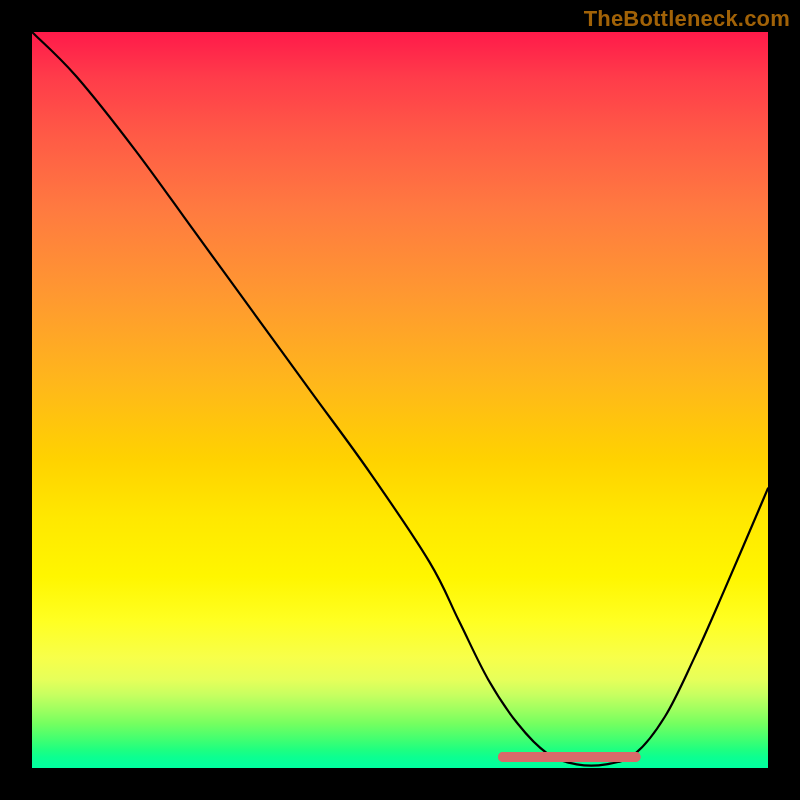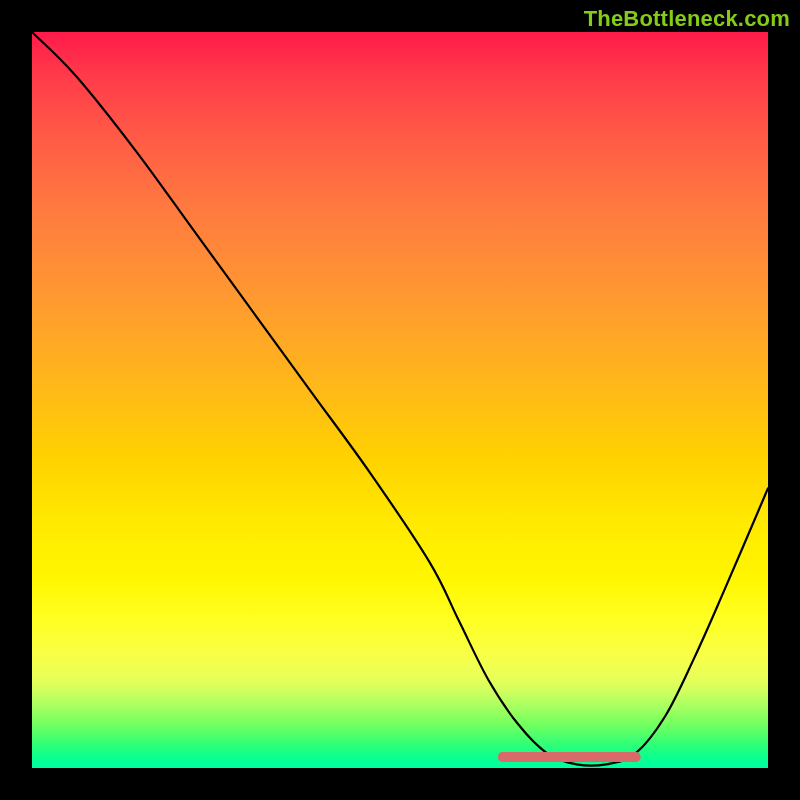--- a/index.html
+++ b/index.html
@@ -44,21 +44,21 @@
       #44ff70 96%,
       #1fff80 97.5%,
       #0cff90 98.5%,
       #00ffa0 100%
     );
   }
   .watermark {
     position: absolute;
     top: 6px;
     right: 10px;
-    color: #84cc16;
+    color: #a16207;
     font-size: 22px;
     font-weight: 600;
     letter-spacing: 0.2px;
     user-select: none;
   }
   svg.curve {
     position: absolute;
     inset: 0;
     width: 100%;
     height: 100%;

